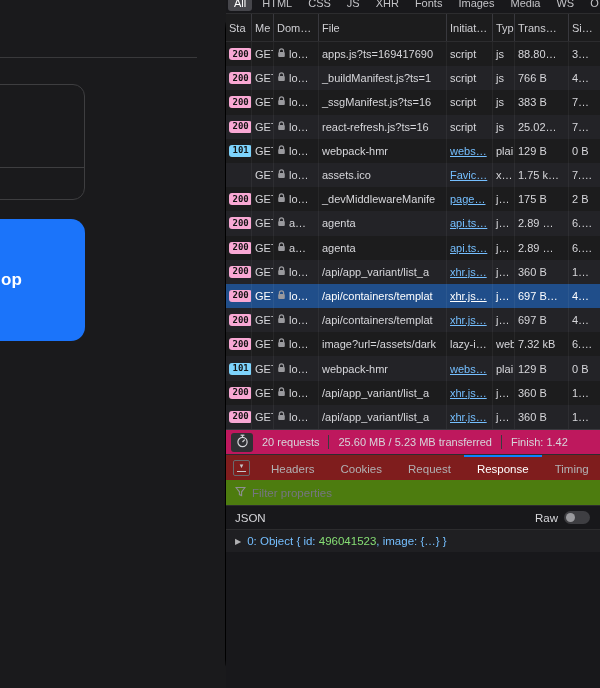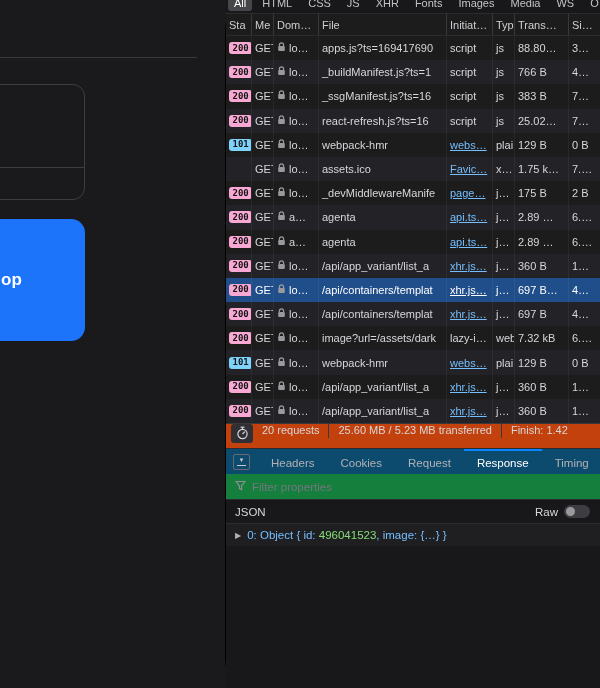--- a/index.html
+++ b/index.html
@@ -22,60 +22,60 @@
   .devtools { position:absolute; left:225px; top:0; width:375px; height:688px;
               background:#18181b; border-left:1px solid #000; color:#d7d7db; font-size:11px;border-radius:29px; }
 
   
   .filtertabs-clip { position:relative; height:13px; overflow:hidden; background:#18181b; }
   .filtertabs { position:absolute; left:2px; top:-7px; height:20px; display:flex; align-items:center; gap:4px; white-space:nowrap; }
   .ftab { color:#c3c3c7; font-size:11px; padding:2px 6px; border-radius:3px; cursor:pointer; }
   .ftab.active { background:#46464b; color:#ffffff; }
 
   
-  .net-header { display:flex; height:23px; align-items:center; background:#1c1c1d;
+  .net-header { display:flex; height:29px; align-items:center; background:#1c1c1d;
                 border-top:1px solid #2c2c2e; border-bottom:1px solid #2c2c2e; color:#cfcfd3; }
   .net-header .cell { border-right:1px solid #38383d; height:100%; display:flex; align-items:center; padding-left:3px; overflow:hidden; white-space:nowrap; }
   .rows { height:387px; overflow:hidden; }
   .row { display:flex; height:24.19px; align-items:center; cursor:pointer; }
   .row.odd  { background:#1c1c1d; }
   .row.even { background:#232327; }
   .row.selected { background:#204e8a; color:#ffffff; }
   .row .cell { height:100%; display:flex; align-items:center; padding-left:3px; overflow:hidden; white-space:nowrap;
                border-right:1px solid rgba(255,255,255,0.05); }
   .c-sta{width:26px; padding-left:1px;} .c-me{width:22px;} .c-dom{width:45px;}
   .c-file{width:128px;} .c-init{width:46px;} .c-typ{width:22px;} .c-trans{width:54px;} .c-si{width:31px; border-right:none !important;}
   .badge { font-family:"DejaVu Sans Mono", monospace; font-size:9px; font-weight:bold; color:#141414;
            padding:1.5px 3.5px; border-radius:3px; line-height:1; }
   .badge.green { background:#f9a8d4; }
   .badge.blue  { background:#7dd3fc; }
   .lock { flex:0 0 auto; margin-right:3px; }
   .link { color:#75bfff; text-decoration:underline; cursor:pointer; }
   .row.selected .link { color:#ffffff; }
 
   
-  .summary { height:25px; display:flex; background:#c2410c;
+  .summary { height:25px; display:flex; align-items:center; background:#be185d;
              border-top:1px solid #38383d; gap:9px; padding-left:5px; white-space:nowrap; overflow:hidden; }
   .stopwatch-btn { width:22px; height:19px; background:#303034; border-radius:3px;
                    display:flex; align-items:center; justify-content:center; cursor:pointer; flex:0 0 auto; }
   .vsep { width:1px; height:14px; background:#3a3a3e; flex:0 0 auto; }
 
   
-  .dtabs { height:26px; display:flex; align-items:stretch; background:#0c4a6e;
+  .dtabs { height:26px; display:flex; align-items:stretch; background:#7f1d1d;
            border-top:1px solid #2c2c2e; overflow:hidden; }
   .dtab-iconbox { width:17px; height:16px; border:1px solid #6a6a6e; border-radius:2px; margin:5px 8px 0 7px;
                   display:flex; flex-direction:column; align-items:center; justify-content:center; cursor:pointer; flex:0 0 auto; }
   .dtab-iconbox .tri { color:#c8c8cc; font-size:6px; line-height:5px; }
   .dtab-iconbox .bar { width:9px; height:1px; background:#c8c8cc; margin-top:2px; }
   .dtab { color:#b1b1b3; font-size:11.5px; padding:0 13px; display:flex; align-items:center;
           border-top:2px solid transparent; cursor:pointer; white-space:nowrap; }
   .dtab.active { color:#ffffff; border-top-color:#0a84ff; }
 
   
-  .propfilter { height:26px; display:flex; align-items:center; background:#15803d;
+  .propfilter { height:26px; display:flex; align-items:center; background:#4d7c0f;
                 border-bottom:1px solid #2c2c2e; padding-left:9px; gap:6px; }
   .funnel { color:#8f8f94; font-size:11px; }
   .propfilter input { background:transparent; border:none; outline:none; color:#d7d7db;
                       font-family:"Liberation Sans", sans-serif; font-size:11.5px; width:250px; }
   .propfilter input::placeholder { color:#757580; }
 
   
   .json-head { height:24px; display:flex; align-items:center; background:#18181b;
                border-bottom:1px solid #2c2c2e; padding:0 10px 0 9px; }
   .json-title { font-size:11.5px; color:#d7d7db; }

